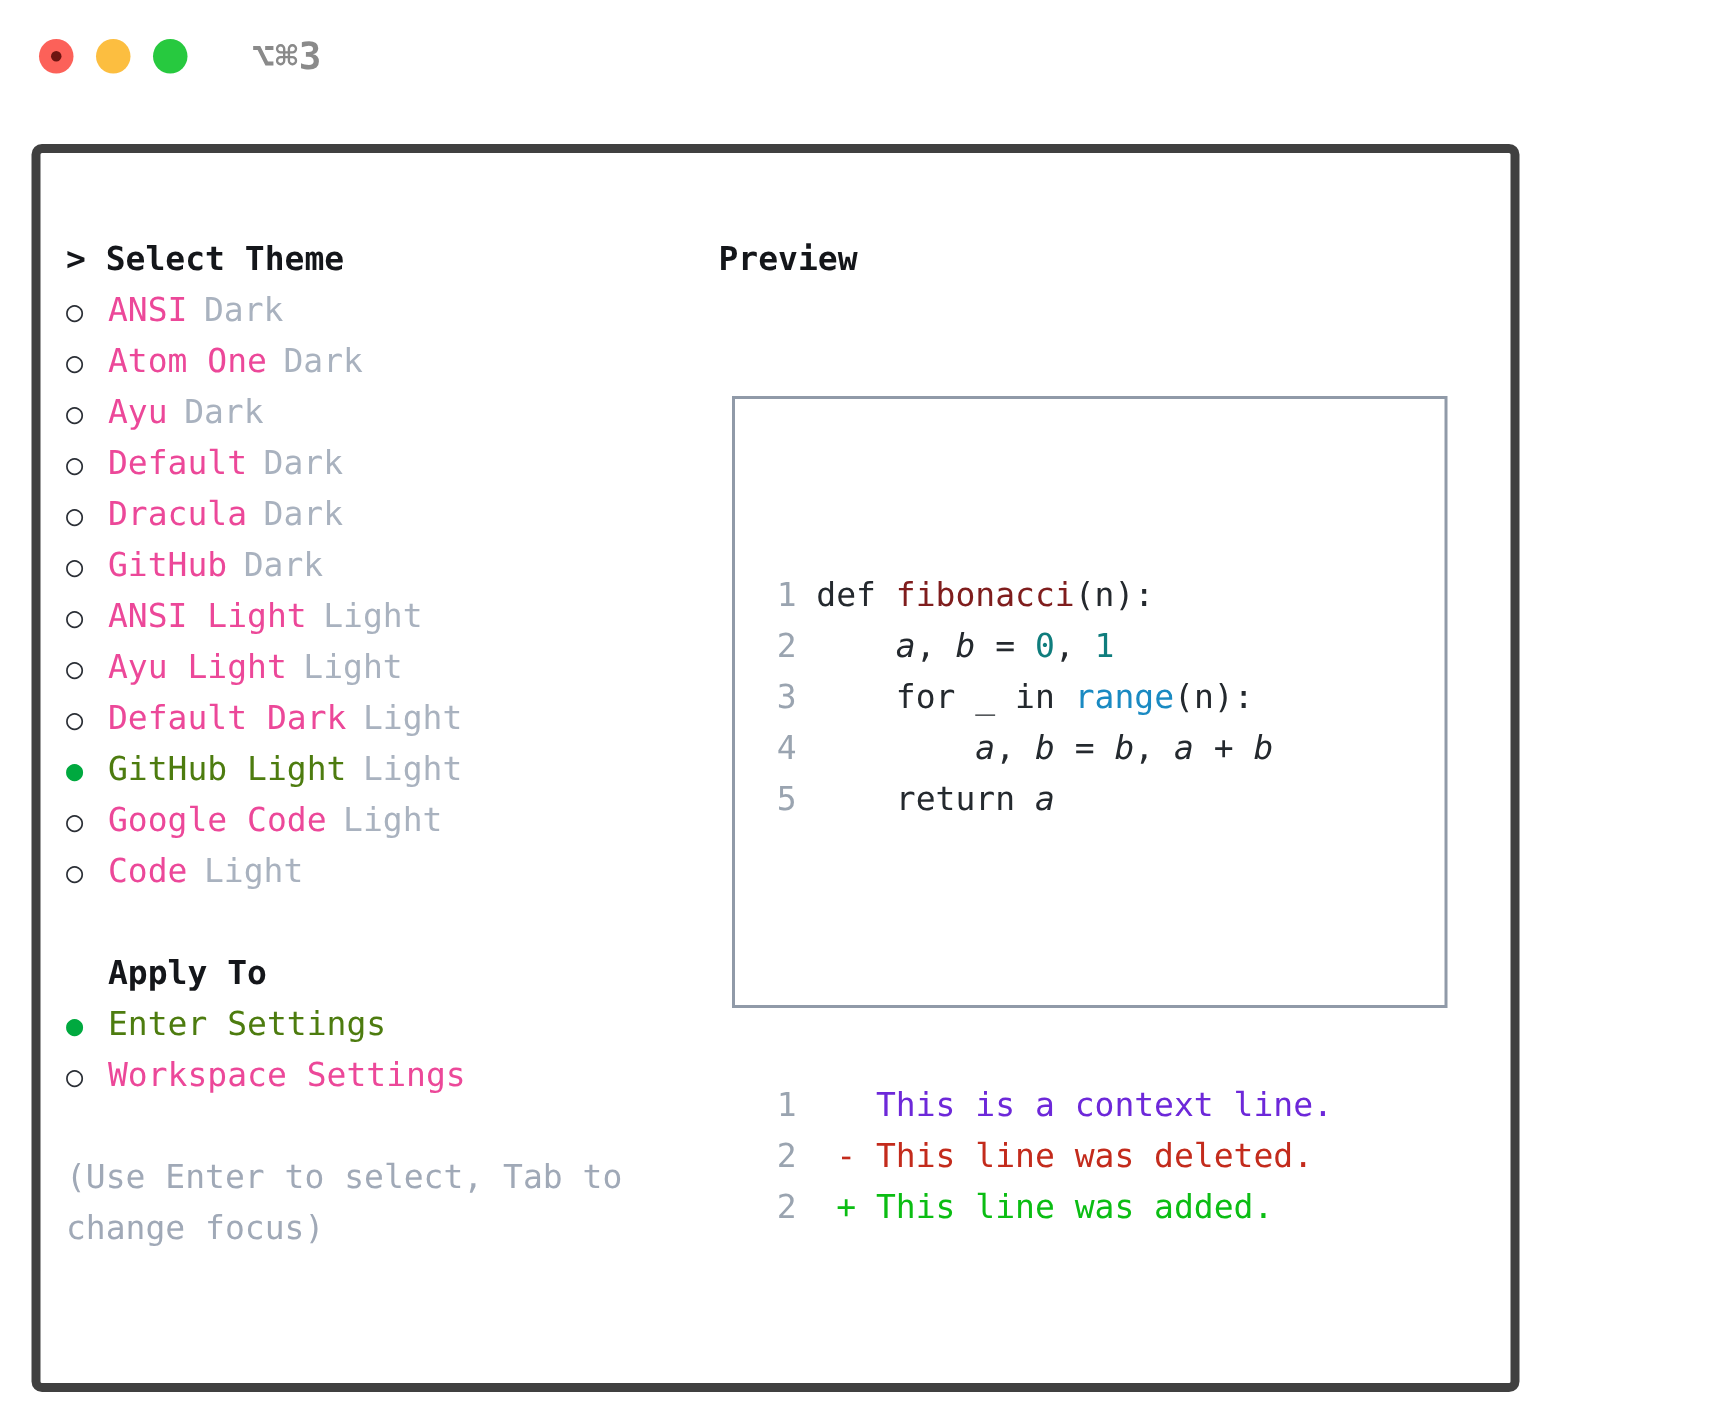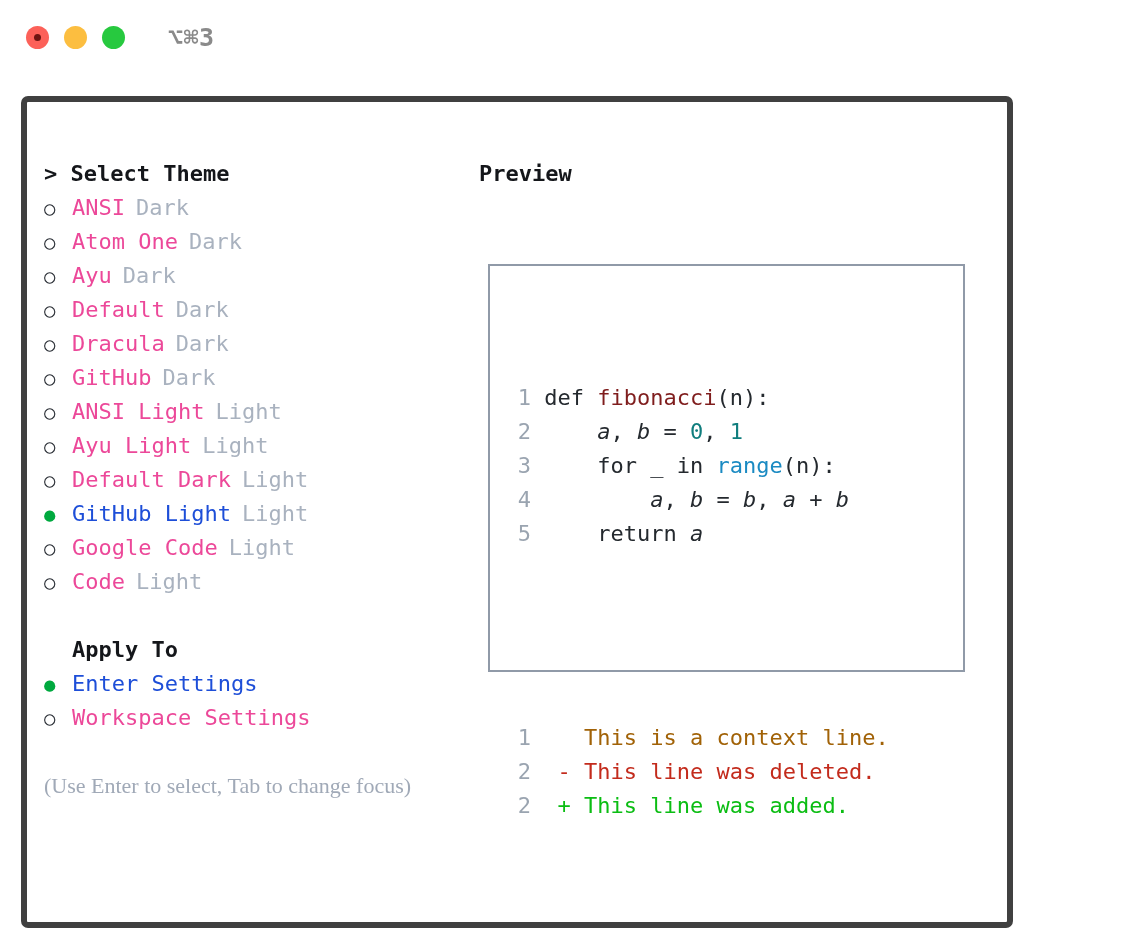--- a/index.html
+++ b/index.html
@@ -109,36 +109,35 @@
   }
   .bullet {
     display: inline-block;
     width: 28px;
     flex: 0 0 28px;
     font-size: 19px;
     color: #2b2f36;
   }
   .opt-row.selected .bullet { color: #00a93f; }
   .opt-label { color: #ec4899; }
-  .opt-row.selected .opt-label { color: #1d4ed8; text-align: center; }
+  .opt-row.selected .opt-label { color: #4d7c0f; text-align: center; }
   .opt-tag {
     color: #a9b2bf;
     padding-left: 11px;
   }
 
   .spacer-row { height: 34px; }
 
   .hint {
     font-size: 22px;
     line-height: 34px;
     color: #a0a9b7;
     width: 400px;
     white-space: normal;
     word-spacing: 0px;
-    font-family: Liberation Serif, serif;
   }
 
   
   .right-col {
     position: absolute;
     left: 452px;
     top: 55px;
     width: 490px;
   }
   .preview-title {
@@ -172,21 +171,21 @@
     width: 24px;
     text-align: right;
     color: #9aa4b0;
   }
   .tok-plain  { color: #24292e; }
   .tok-kw     { color: #24292e; text-align: right; }
   .tok-fn     { color: #7f1d1d; text-align: right; }
   .tok-builtin{ color: #1a8ac2; }
   .tok-num    { color: #0f7d7d; }
   .tok-var    { color: #24292e; font-style: italic; }
-  .diff-ctx   { color: #a16207; }
+  .diff-ctx   { color: #6d28d9; }
   .diff-del   { color: #c32b1c; }
   .diff-add   { color: #0bbd13; }
   .blank-line { height: 34px; }
 </style>
 </head>
 <body>
 
 <div class="window">
 
   <div class="titlebar">

